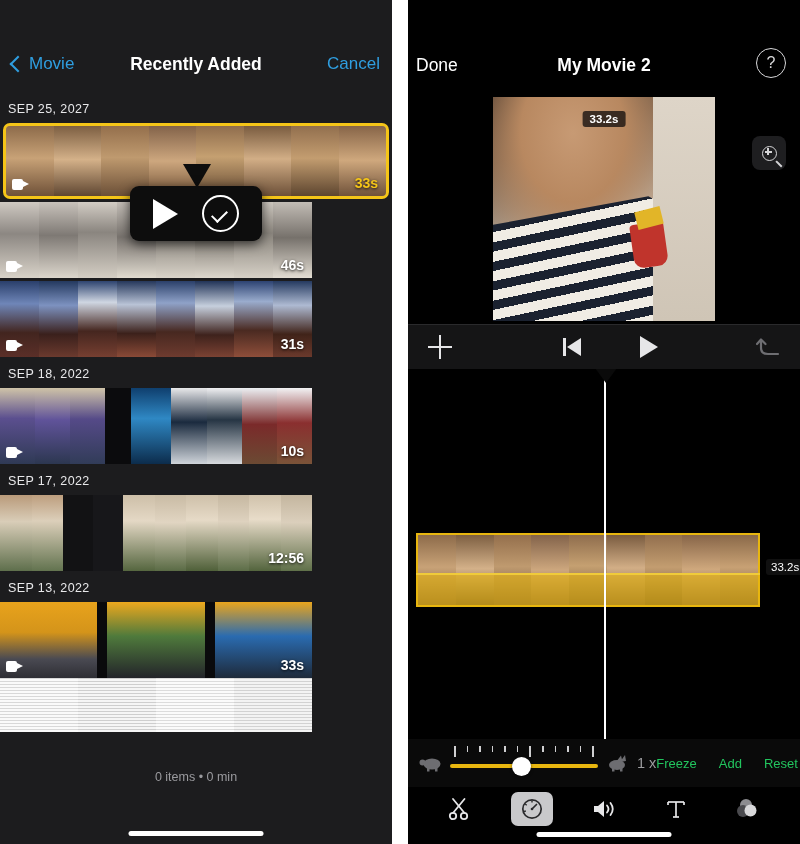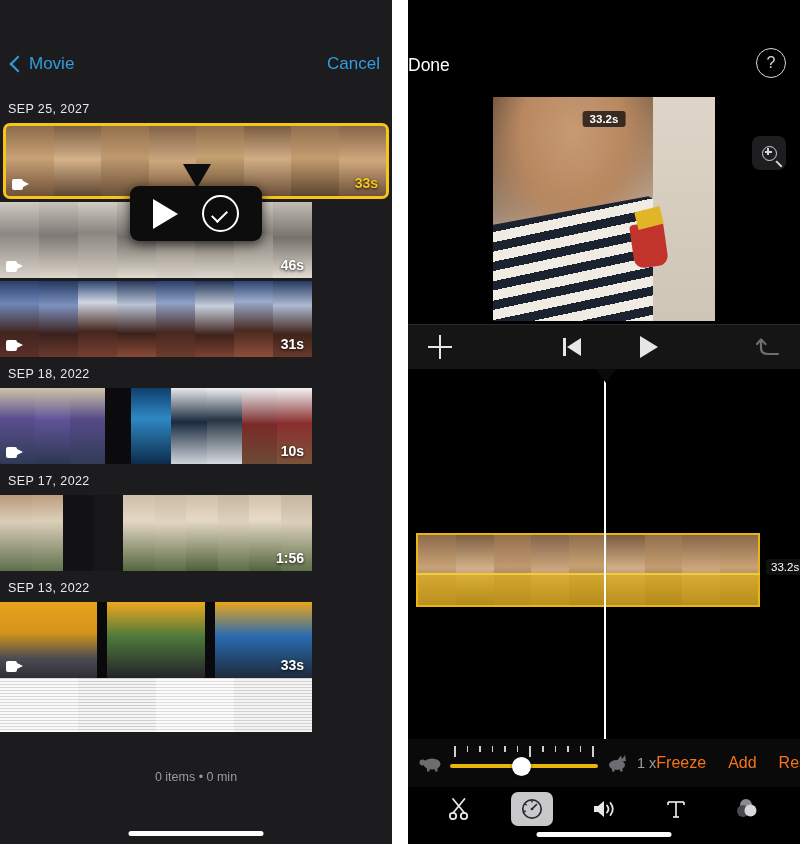--- a/index.html
+++ b/index.html
@@ -34,21 +34,21 @@
   .popup .pcheck::after{content:"";position:absolute;left:8px;top:13px;width:13px;height:7px;border-left:2px solid #fff;border-bottom:2px solid #fff;transform:rotate(-45deg);}
   .popup-arrow{position:absolute;z-index:5;width:0;height:0;border-left:14px solid transparent;border-right:14px solid transparent;border-top:24px solid #0d0d0d;}
 
   .l-footer{height:92px;background:#1c1c1e;display:flex;flex-direction:column;align-items:center;justify-content:flex-start;padding-top:12px;box-sizing:border-box;}
   .create-movie{color:#2f9ee0;font-size:20px;font-weight:600;cursor:pointer;}
   .meta{color:#9a9a9e;font-size:12.5px;margin-top:6px;}
   .homebar{position:absolute;bottom:8px;left:50%;transform:translateX(-50%);width:135px;height:5px;background:#fff;border-radius:3px;}
 
   
   .r-statusbar{height:36px;background:#000;}
-  .r-nav{height:58px;background:#000;display:flex;align-items:center;padding:0 0;box-sizing:border-box;position:relative;}
+  .r-nav{height:58px;background:#000;display:flex;align-items:center;padding:0 8px;box-sizing:border-box;position:relative;}
   .r-done{color:#fff;font-size:17.5px;cursor:pointer;z-index:2;}
   .r-title{position:absolute;left:0;right:0;text-align:center;color:#fff;font-size:17.5px;font-weight:bold;pointer-events:none;}
   .help-btn{position:absolute;right:14px;top:12px;width:28px;height:28px;border:1.6px solid #d8d8da;border-radius:50%;color:#d8d8da;font-size:16px;display:flex;align-items:center;justify-content:center;cursor:pointer;z-index:2;}
 
   .preview-wrap{height:230px;position:relative;background:#000;display:flex;align-items:center;justify-content:center;}
   .preview{width:222px;height:224px;position:relative;overflow:hidden;background:#2a2420;}
   .badge{position:absolute;background:rgba(20,16,14,.78);color:#fff;font-size:11.5px;padding:2px 7px;border-radius:3px;font-weight:600;}
   .zoom-btn{position:absolute;right:14px;top:42px;width:34px;height:34px;background:#1e1e20;border-radius:8px;display:flex;align-items:center;justify-content:center;cursor:pointer;}
   .mag{width:13px;height:13px;border:1.8px solid #d5d5d7;border-radius:50%;position:relative;}
   .mag::after{content:"";position:absolute;right:-7px;bottom:-5px;width:8px;height:1.8px;background:#d5d5d7;transform:rotate(45deg);}
@@ -77,39 +77,40 @@
   .speedbar{height:48px;background:#0a0a0a;display:flex;align-items:center;position:relative;padding:0 10px;box-sizing:border-box;}
   .turtle,.rabbit{width:26px;height:18px;position:relative;flex:0 0 auto;}
   .slider-wrap{position:relative;width:148px;height:34px;margin:0 6px;flex:0 0 auto;}
   .ticks{position:absolute;left:4px;top:0;width:140px;height:11px;display:flex;justify-content:space-between;align-items:flex-start;}
   .ticks i{display:block;width:1.6px;height:6px;background:#cfcfd1;}
   .ticks i.tall{height:11px;}
   .track{position:absolute;left:0;top:18px;width:148px;height:4.4px;background:#e8b60f;border-radius:3px;}
   .knob{position:absolute;left:62px;top:11px;width:19px;height:19px;background:#fff;border-radius:50%;box-shadow:0 1px 3px rgba(0,0,0,.6);cursor:pointer;}
   .rate{color:#9d9da0;font-size:14.5px;margin-left:7px;flex:0 0 auto;}
   .sp-actions{margin-left:auto;display:flex;gap:22px;align-items:center;}
-  .sp-actions span{color:#f97316;font-size:16px;cursor:pointer;}
+  .sp-actions span{color:#22c55e;font-size:13px;cursor:pointer;}
 
   .toolbar{height:58px;background:#000;display:flex;align-items:center;justify-content:space-around;padding:0 16px 14px;box-sizing:border-box;position:relative;}
   .tool{width:42px;height:34px;display:flex;align-items:center;justify-content:center;cursor:pointer;border-radius:7px;}
   .tool.active{background:#c9c9cb;}
 </style>
 </head>
 <body>
 
 <div class="screens">
 
   <div class="phone left">
     <div class="l-statusbar"></div>
 
     <div class="l-nav">
       <div class="nav-back">
         <span class="chev"></span>
         <span>Movie</span>
       </div>
+      <div class="nav-title">Recently Added</div>
       <div class="nav-cancel">Cancel</div>
     </div>
 
     <div class="l-scroll">
 
       <div class="date-hdr">SEP 25, 2027</div>
 
       <div class="strip sel" style="background:linear-gradient(90deg,#c49a6c,#a9794e,#c9a070,#8f6d4d,#b08556,#c9a97e,#9d7a55,#bf9468,#a07c52,#cfae82);">
         <div class="fcell" style="background:linear-gradient(180deg,#8d6b4a 0%,#c8a277 46%,#6f5138 100%);"></div>
         <div class="fcell" style="background:linear-gradient(180deg,#7d5f42 0%,#d4b189 48%,#5f4631 100%);"></div>
@@ -181,21 +182,21 @@
         <div class="fcell" style="background:linear-gradient(180deg,#b99a7a 0%,#d9cdb8 35%,#5e6f4c 100%);"></div>
         <div class="fcell" style="background:linear-gradient(180deg,#bd9e7e 0%,#dccfba 34%,#62734f 100%);"></div>
         <div class="fcell" style="background:#121214;flex:0 0 30px;"></div>
         <div class="fcell" style="background:#17171a;flex:0 0 30px;"></div>
         <div class="fcell" style="background:linear-gradient(180deg,#cdbfa8 0%,#e4d8c5 34%,#55663f 100%);"></div>
         <div class="fcell" style="background:linear-gradient(180deg,#c9bba4 0%,#e1d5c2 36%,#5a6b45 100%);"></div>
         <div class="fcell" style="background:linear-gradient(180deg,#cec0a9 0%,#e6dac7 33%,#4f6039 100%);"></div>
         <div class="fcell" style="background:linear-gradient(180deg,#c6b8a1 0%,#ded2bf 35%,#5c6d47 100%);"></div>
         <div class="fcell" style="background:linear-gradient(180deg,#d0c2ab 0%,#e8dcc9 32%,#53643d 100%);"></div>
         <div class="fcell" style="background:linear-gradient(180deg,#c4b69f 0%,#dbcfbc 36%,#5f7049 100%);"></div>
-        <div class="dur">1:56</div>
+        <div class="dur">12:56</div>
       </div>
 
       <div class="date-hdr">SEP 13, 2022</div>
       <div class="strip">
         <div class="fcell" style="background:linear-gradient(180deg,#e8a31c 0%,#d4941a 40%,#4a4a52 75%,#2e2e34 100%);"></div>
         <div class="fcell" style="background:#0a0a0c;flex:0 0 10px;"></div>
         <div class="fcell" style="background:linear-gradient(180deg,#eda81e 0%,#4f7a3c 45%,#23242a 100%);"></div>
         <div class="fcell" style="background:#0a0a0c;flex:0 0 10px;"></div>
         <div class="fcell" style="background:linear-gradient(180deg,#eaa51d 0%,#2a6bb0 45%,#1e2a3a 100%);"></div>
         <div class="vidbadge">
@@ -226,20 +227,21 @@
     </div>
   </div>
 
   <div class="gap"></div>
 
   <div class="phone right">
     <div class="r-statusbar"></div>
 
     <div class="r-nav">
       <div class="r-done">Done</div>
+      <div class="r-title">My Movie 2</div>
       <div class="help-btn">
         <span>?</span>
       </div>
     </div>
 
     <div class="preview-wrap">
       <div class="preview" style="background:
              radial-gradient(ellipse at 36% 16%, #c79a74 0%, #b88860 26%, rgba(0,0,0,0) 55%),
              linear-gradient(160deg,#3a2f28 0%,#6d5a4a 22%,#cfc3b4 60%,#d9cec0 100%);">
         <div style="position:absolute;left:0;bottom:0;width:100%;height:58%;

